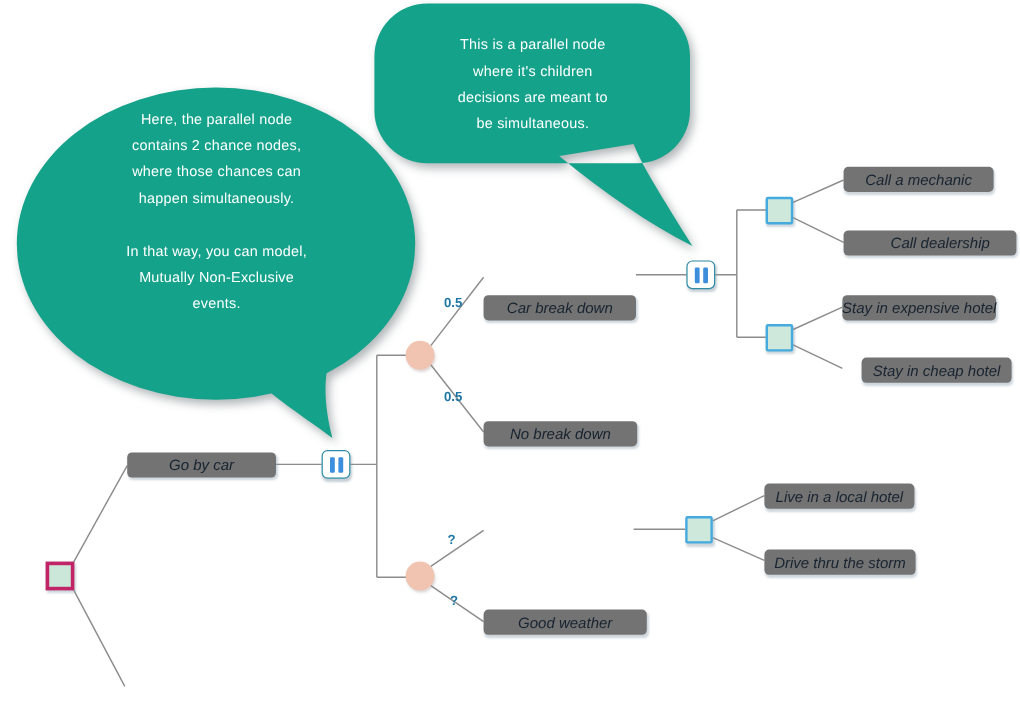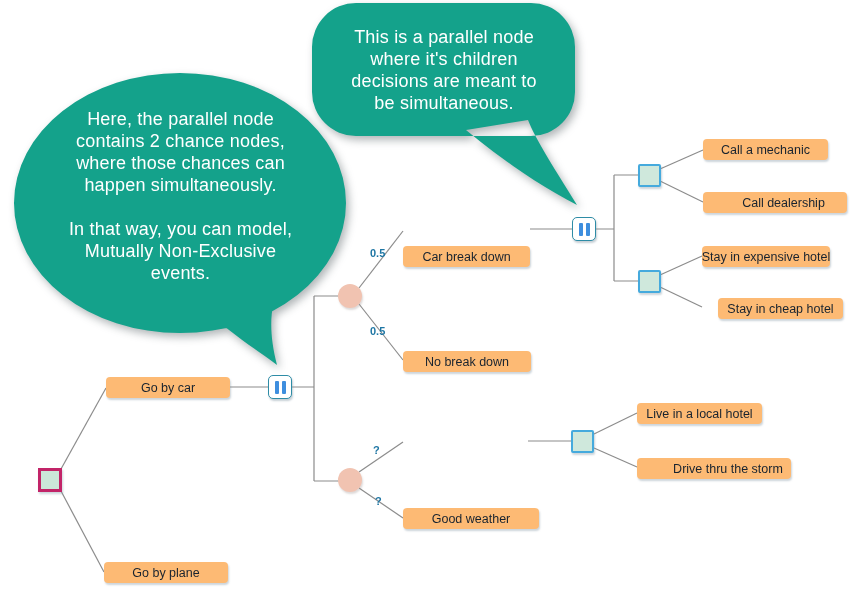--- a/index.html
+++ b/index.html
@@ -4,27 +4,28 @@
 <style>
   html,body{margin:0;padding:0;background:#fff;}
   .stage{
     position:relative;width:850px;height:591px;background:#ffffff;
     font-family:"Liberation Sans",sans-serif;overflow:hidden;
   }
   svg.layer{position:absolute;left:0;top:0;width:850px;height:591px;}
   .bubble-shape{filter:drop-shadow(3px 4px 4px rgba(80,90,95,.45));}
   .bubble-text{
     position:absolute;color:#ffffff;text-align:center;white-space:pre-line;
-    font-size:18px;line-height:22px;letter-spacing:.2px;
+    font-size:12px;line-height:22px;letter-spacing:.2px;
   }
   .label{
-    position:absolute;height:21px;background:#fdba74;border-radius:4px;
+    position:absolute;height:21px;background:#737373;border-radius:4px;
     display:flex;align-items:center;justify-content:center;
     font-size:12.5px;color:#18232f;white-space:nowrap;
     box-shadow:1px 2px 2px rgba(130,150,165,.4);
+    font-style:italic;
   }
   .pnode{
     position:absolute;width:22px;height:22px;background:#ffffff;
     border:1.5px solid #2e8ca6;border-radius:5px;
     display:flex;align-items:center;justify-content:center;gap:3px;
     box-shadow:1px 2px 2px rgba(130,150,165,.45);
   }
   .pnode .bar{width:4px;height:13px;background:#3e8ede;border-radius:1px;}
   .dnode{
     position:absolute;width:19px;height:19px;background:#cfe8dc;
@@ -71,21 +72,21 @@
     </g>
 
     <g fill="#14a28b" class="bubble-shape">
       <path d="M346,203 a166,130 0 1,0 -332,0 a166,130 0 1,0 332,0 Z
                M212,316 C240,340 260,352 277,365 C268,330 270,306 280,284 L225,300 Z"></path>
       <path d="M356,3 h175 a44,44 0 0 1 44,44 v45 a44,44 0 0 1 -44,44 h-175 a44,44 0 0 1 -44,-44 v-45 a44,44 0 0 1 44,-44 Z
                M466,130 C505,162 540,186 577,205 C551,163 536,140 528,120 Z"></path>
     </g>
   </svg>
 
-  <div class="bubble-text" style="left:38px;top:108px;width:285px;text-align:center;">Here, the parallel node
+  <div class="bubble-text" style="left:38px;top:88px;width:285px;text-align:center;">Here, the parallel node
 contains 2 chance nodes,
 where those chances can
 happen simultaneously.
 
 In that way, you can model,
 Mutually Non-Exclusive
 events.</div>
   <div class="bubble-text" style="left:325px;top:26px;width:238px;">This is a parallel node
 where it's children
 decisions are meant to
@@ -109,24 +110,23 @@
   <div class="dnode" style="left:638px;top:164px;"></div>
   <div class="dnode" style="left:638px;top:270px;"></div>
   <div class="dnode" style="left:571px;top:430px;"></div>
 
   <span class="prob" style="left:370px;top:247px;">0.5</span>
   <span class="prob" style="left:370px;top:325px;">0.5</span>
   <span class="prob" style="left:373px;top:444px;">?</span>
   <span class="prob" style="left:375px;top:495px;">?</span>
 
   <div class="label" style="left:106px;top:377px;width:124px;">Go by car</div>
-  <div class="label" style="left:104px;top:562px;width:124px;">Go by plane</div>
   <div class="label" style="left:403px;top:218px;width:127px;margin-top:28px;">Car break down</div>
   <div class="label" style="left:403px;top:351px;width:128px;">No break down</div>
   <div class="label" style="left:403px;top:508px;width:136px;">Good weather</div>
   <div class="label" style="left:703px;top:139px;width:125px;">Call a mechanic</div>
   <div class="label" style="left:703px;top:192px;width:127px;padding-left:17px;">Call dealership</div>
   <div class="label" style="left:702px;top:246px;width:128px;text-align:right;">Stay in expensive hotel</div>
   <div class="label" style="left:702px;top:298px;width:125px;margin-left:16px;">Stay in cheap hotel</div>
   <div class="label" style="left:637px;top:403px;width:125px;">Live in a local hotel</div>
-  <div class="label" style="left:637px;top:458px;width:126px;padding-left:28px;">Drive thru the storm</div>
+  <div class="label" style="left:637px;top:458px;width:126px;">Drive thru the storm</div>
 
 </div>
 
 </body></html>

